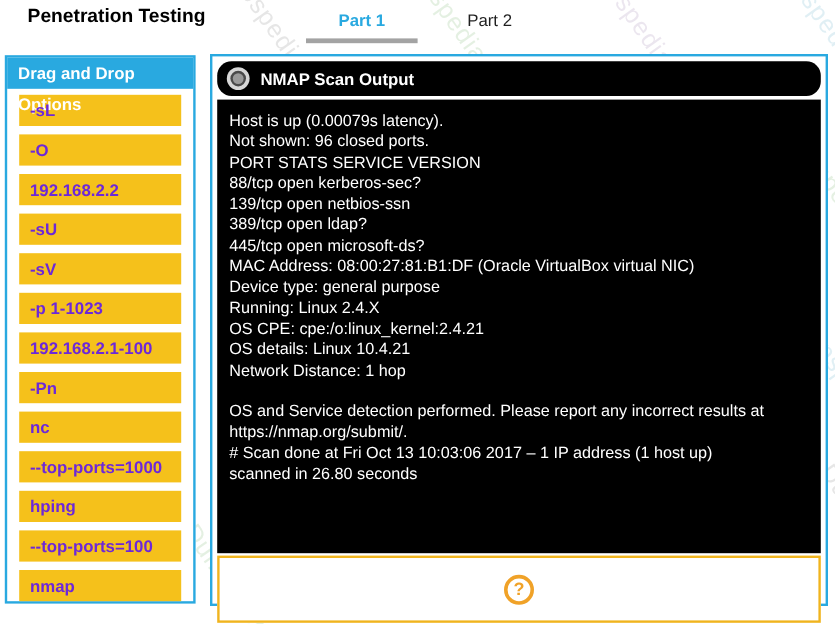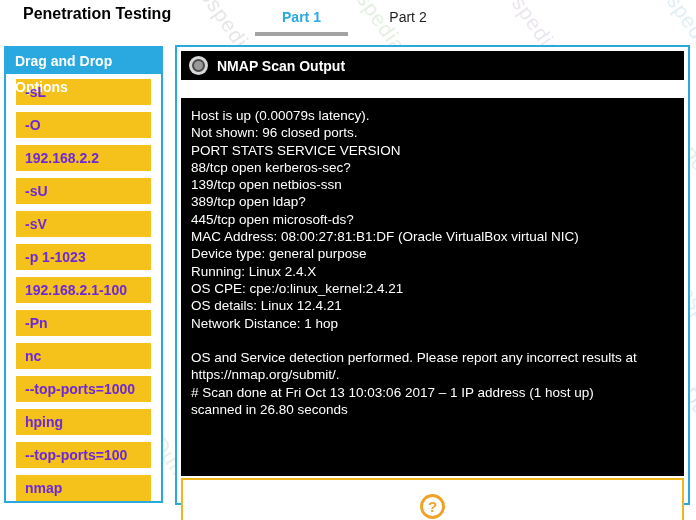--- a/index.html
+++ b/index.html
@@ -73,21 +73,21 @@
     width: 515px; height: 460px;
     border: 2px solid #29a9e0; background: #ffffff;
     padding: 4px;
   }
   .section-header {
     height: 29px;
     display: flex; align-items: center;
     padding-left: 8px;
     color: #ffffff; font-size: 14px; font-weight: bold;
   }
-  .nmap-header { background: #000000; margin-bottom: 18px; }
+  .nmap-header { background: #000000; margin-bottom: 3px; border-radius: 12px; }
   .command-header { background: #29a9e0; margin-top: 5px; }
 
   .radio-icon {
     width: 19px; height: 19px; border-radius: 50%;
     background: #d7d7d7;
     display: inline-flex; align-items: center; justify-content: center;
     margin-right: 9px; flex: 0 0 auto;
   }
   .radio-dot {
     width: 9px; height: 9px; border-radius: 50%;
@@ -202,21 +202,21 @@
         <div class="scan-line">445/tcp open microsoft-ds?</div>
 
         <div class="scan-line">MAC Address: 08:00:27:81:B1:DF (Oracle VirtualBox virtual NIC)</div>
 
         <div class="scan-line">Device type: general purpose</div>
 
         <div class="scan-line">Running: Linux 2.4.X</div>
 
         <div class="scan-line">OS CPE: cpe:/o:linux_kernel:2.4.21</div>
 
-        <div class="scan-line">OS details: Linux 12.4.21</div>
+        <div class="scan-line">OS details: Linux 10.4.21</div>
 
         <div class="scan-line">Network Distance: 1 hop</div>
 
         <div class="scan-line">&nbsp;</div>
 
         <div class="scan-line">OS and Service detection performed. Please report any incorrect results at</div>
 
         <div class="scan-line">https://nmap.org/submit/.</div>
 
         <div class="scan-line"># Scan done at Fri Oct 13 10:03:06 2017 – 1 IP address (1 host up)</div>

